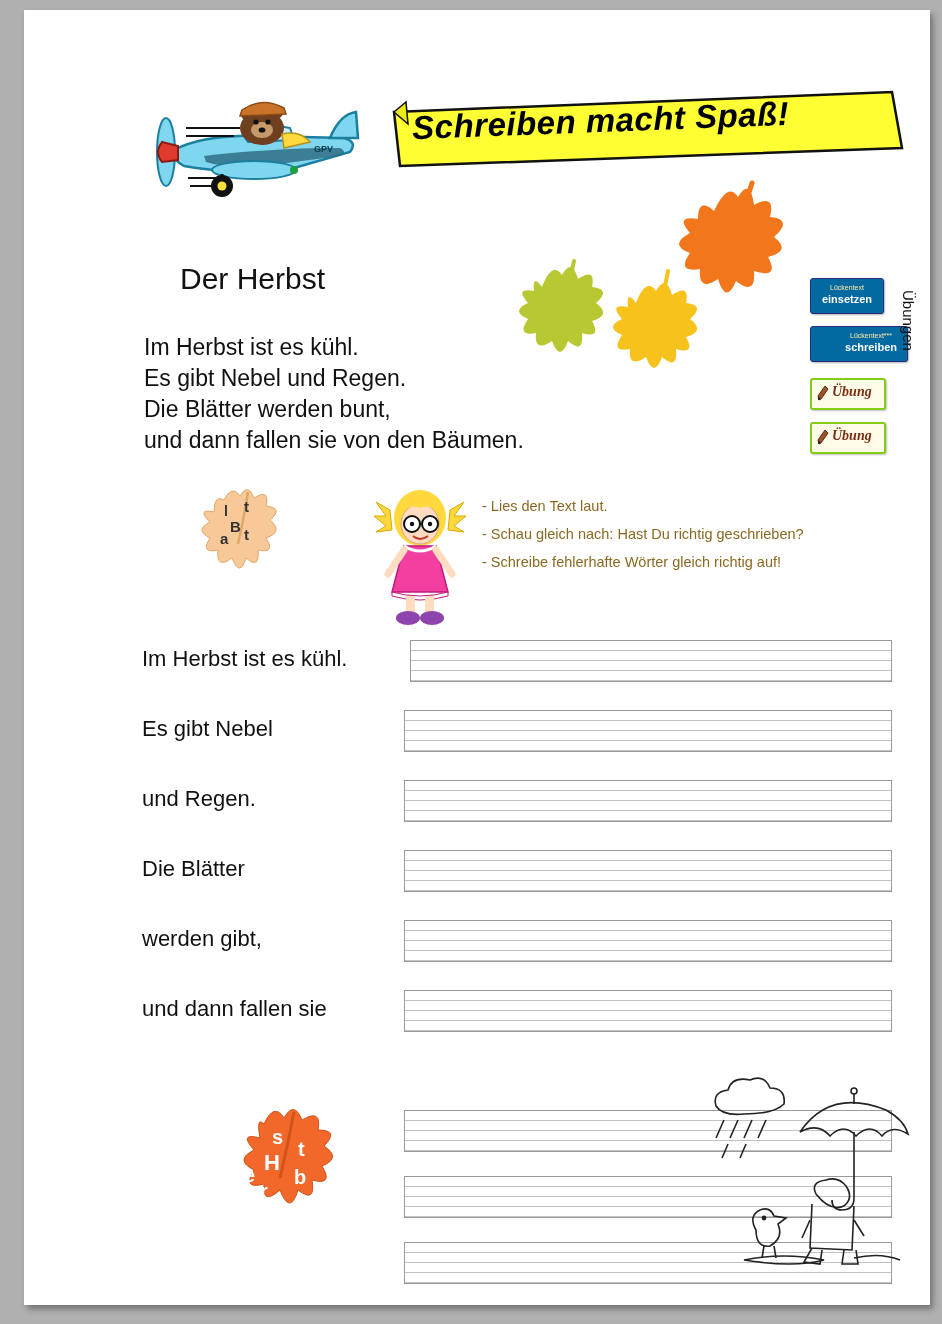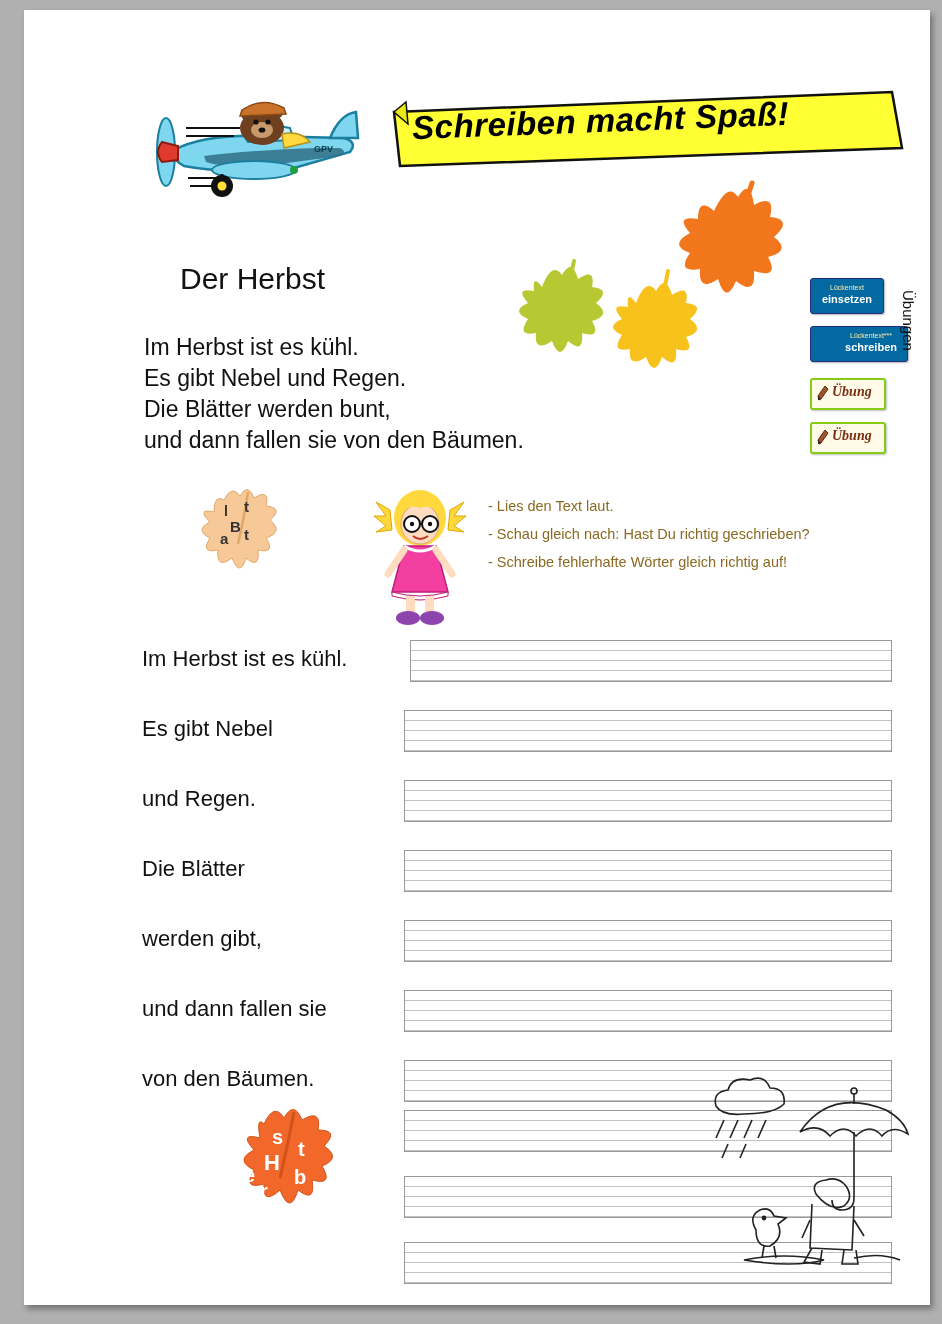--- a/index.html
+++ b/index.html
@@ -173,21 +173,21 @@
   }
   .instructions {
     position: absolute;
     left: 458px;
     top: 482px;
     width: 420px;
     font-size: 14.5px;
     line-height: 28px;
     color: #8a6a22;
   }
-  .instructions div { white-space: nowrap; margin-left: 6px; }
+  .instructions div { white-space: nowrap; }
 
   
   .rows {
     position: absolute;
     left: 118px;
     top: 630px;
     width: 760px;
   }
   .row {
     position: relative;
@@ -454,24 +454,20 @@
       <div class="ruled wide"></div>
     </div>
     <div class="row">
       <div class="row-label">werden gibt,</div>
       <div class="ruled wide"></div>
     </div>
     <div class="row">
       <div class="row-label">und dann fallen sie</div>
       <div class="ruled wide"></div>
     </div>
-    <div class="row">
-      <div class="row-label">von den Bäumen.</div>
-      <div class="ruled wide"></div>
-    </div>
   </div>
 
   <div class="bottom-lines">
     <div class="bl"></div>
     <div class="bl"></div>
     <div class="bl"></div>
   </div>
 
   <div class="leaf-herbst">
     <svg width="140" height="155" viewBox="0 0 140 155">

